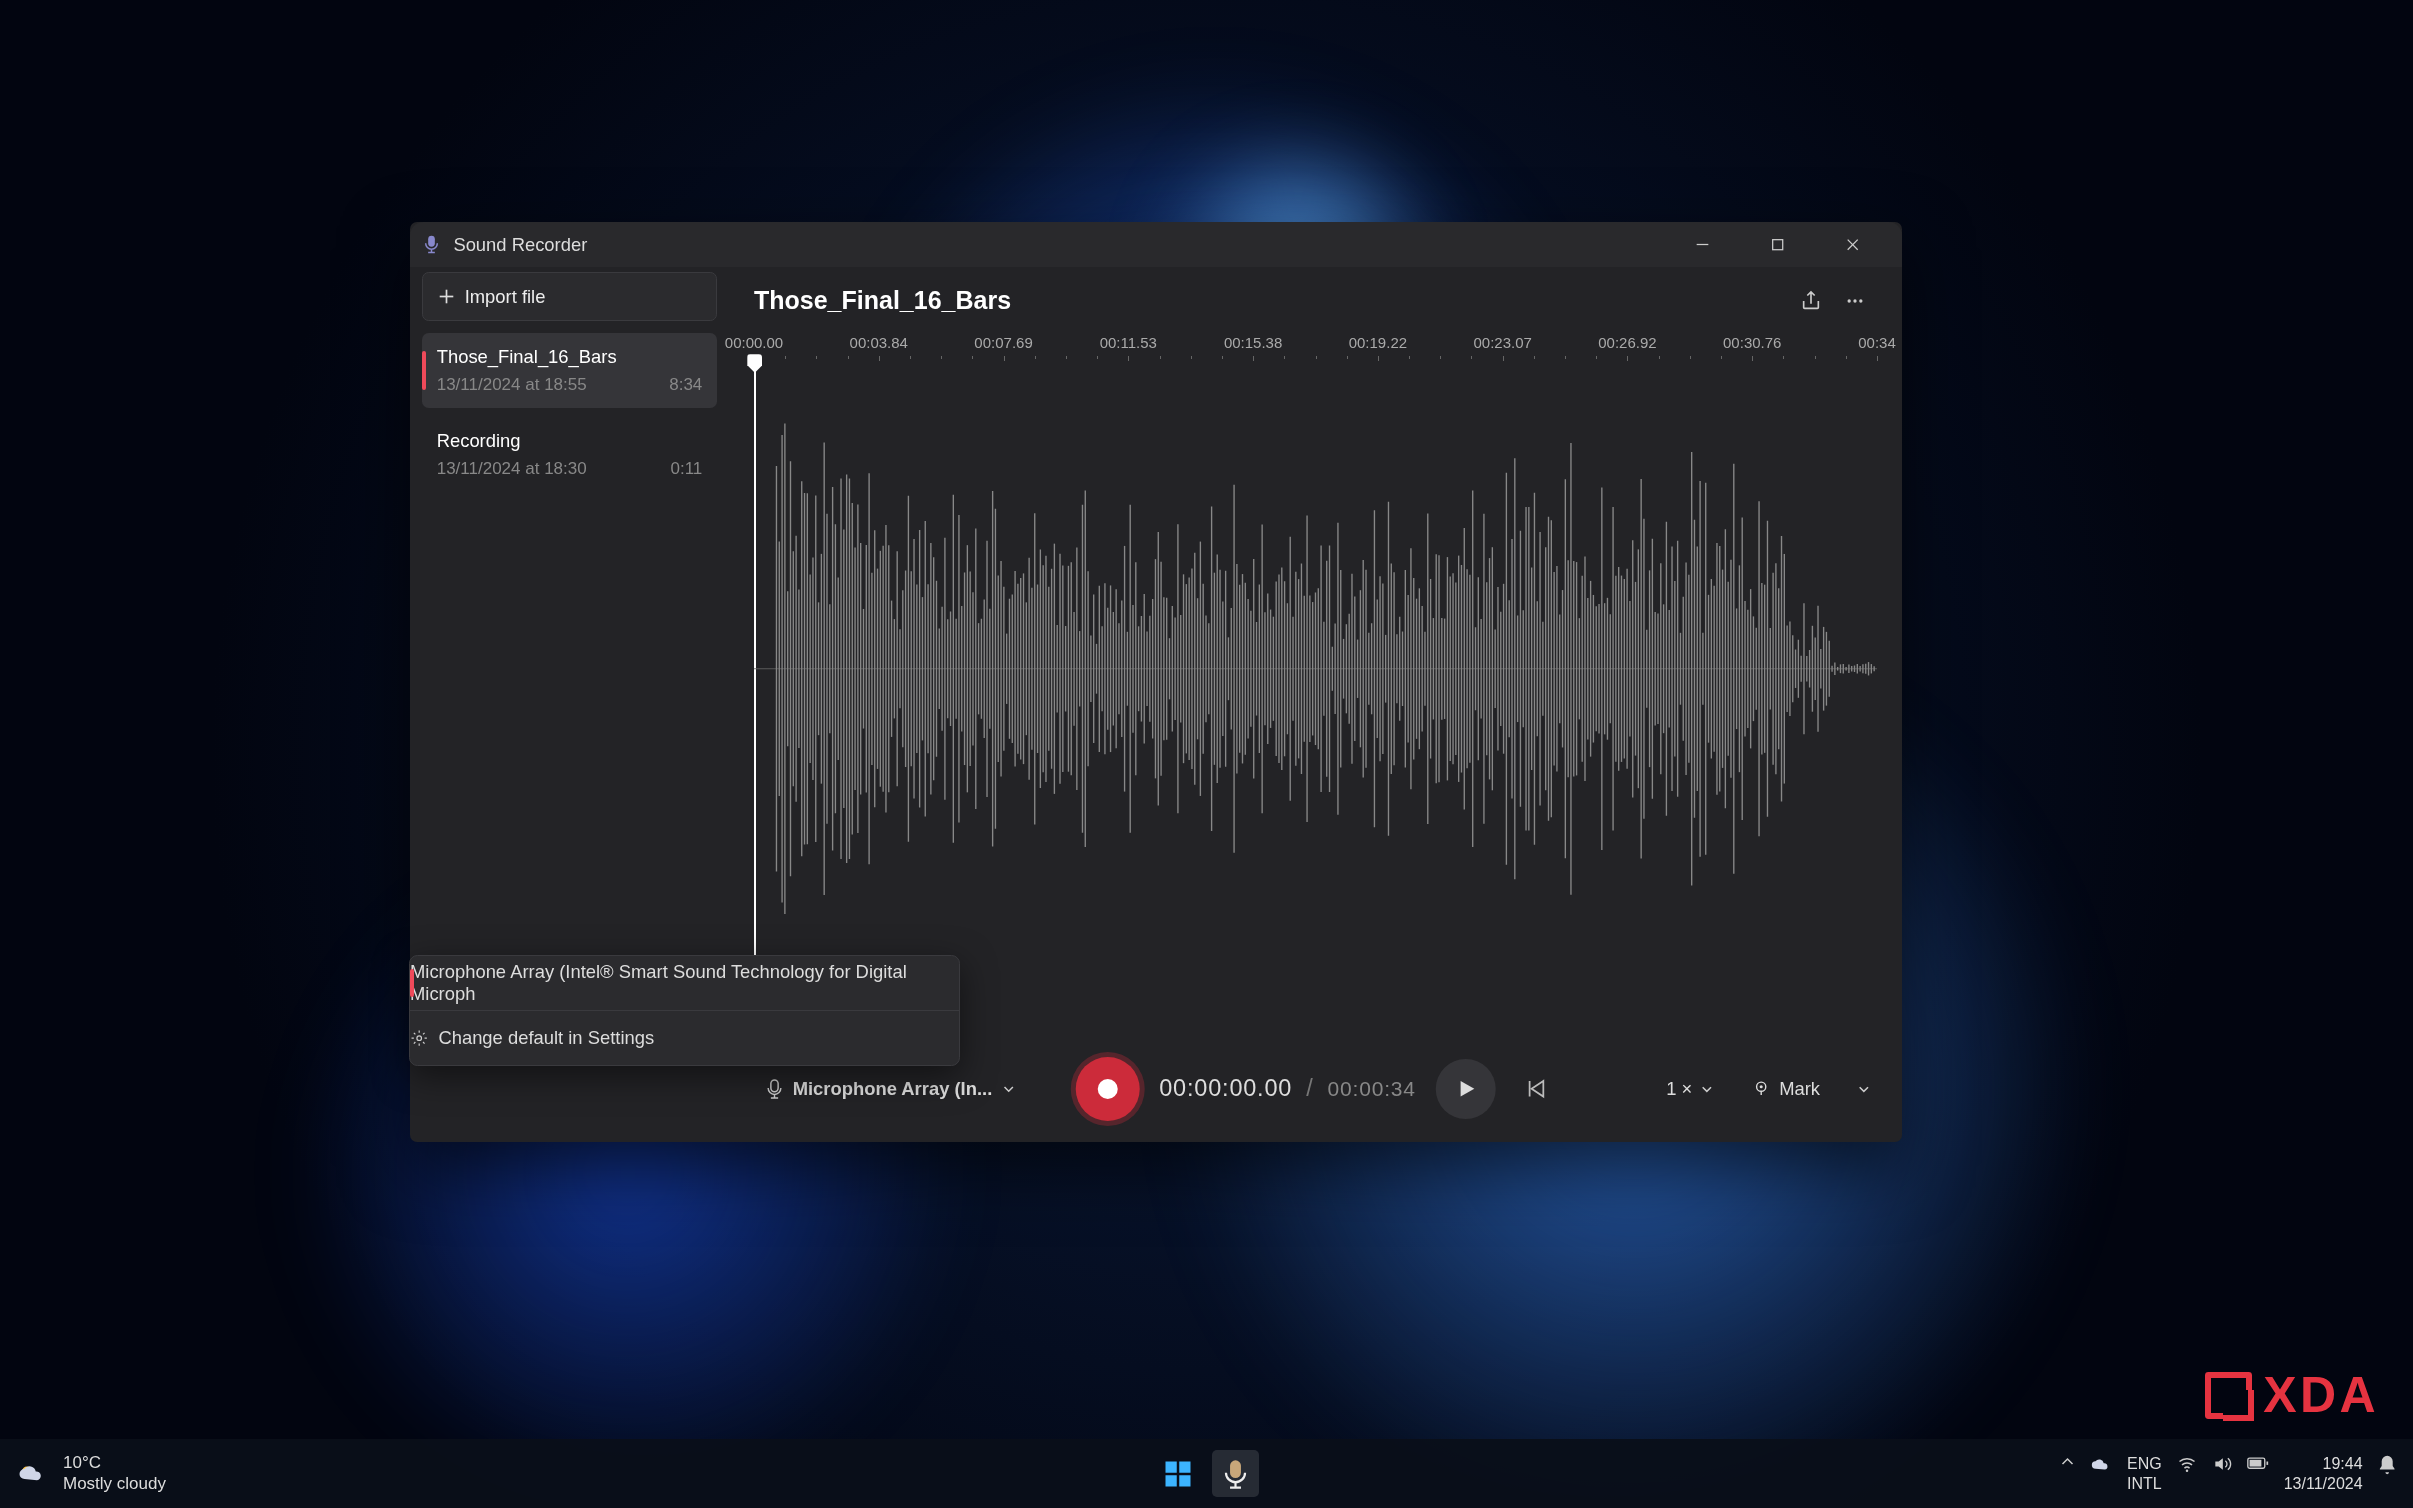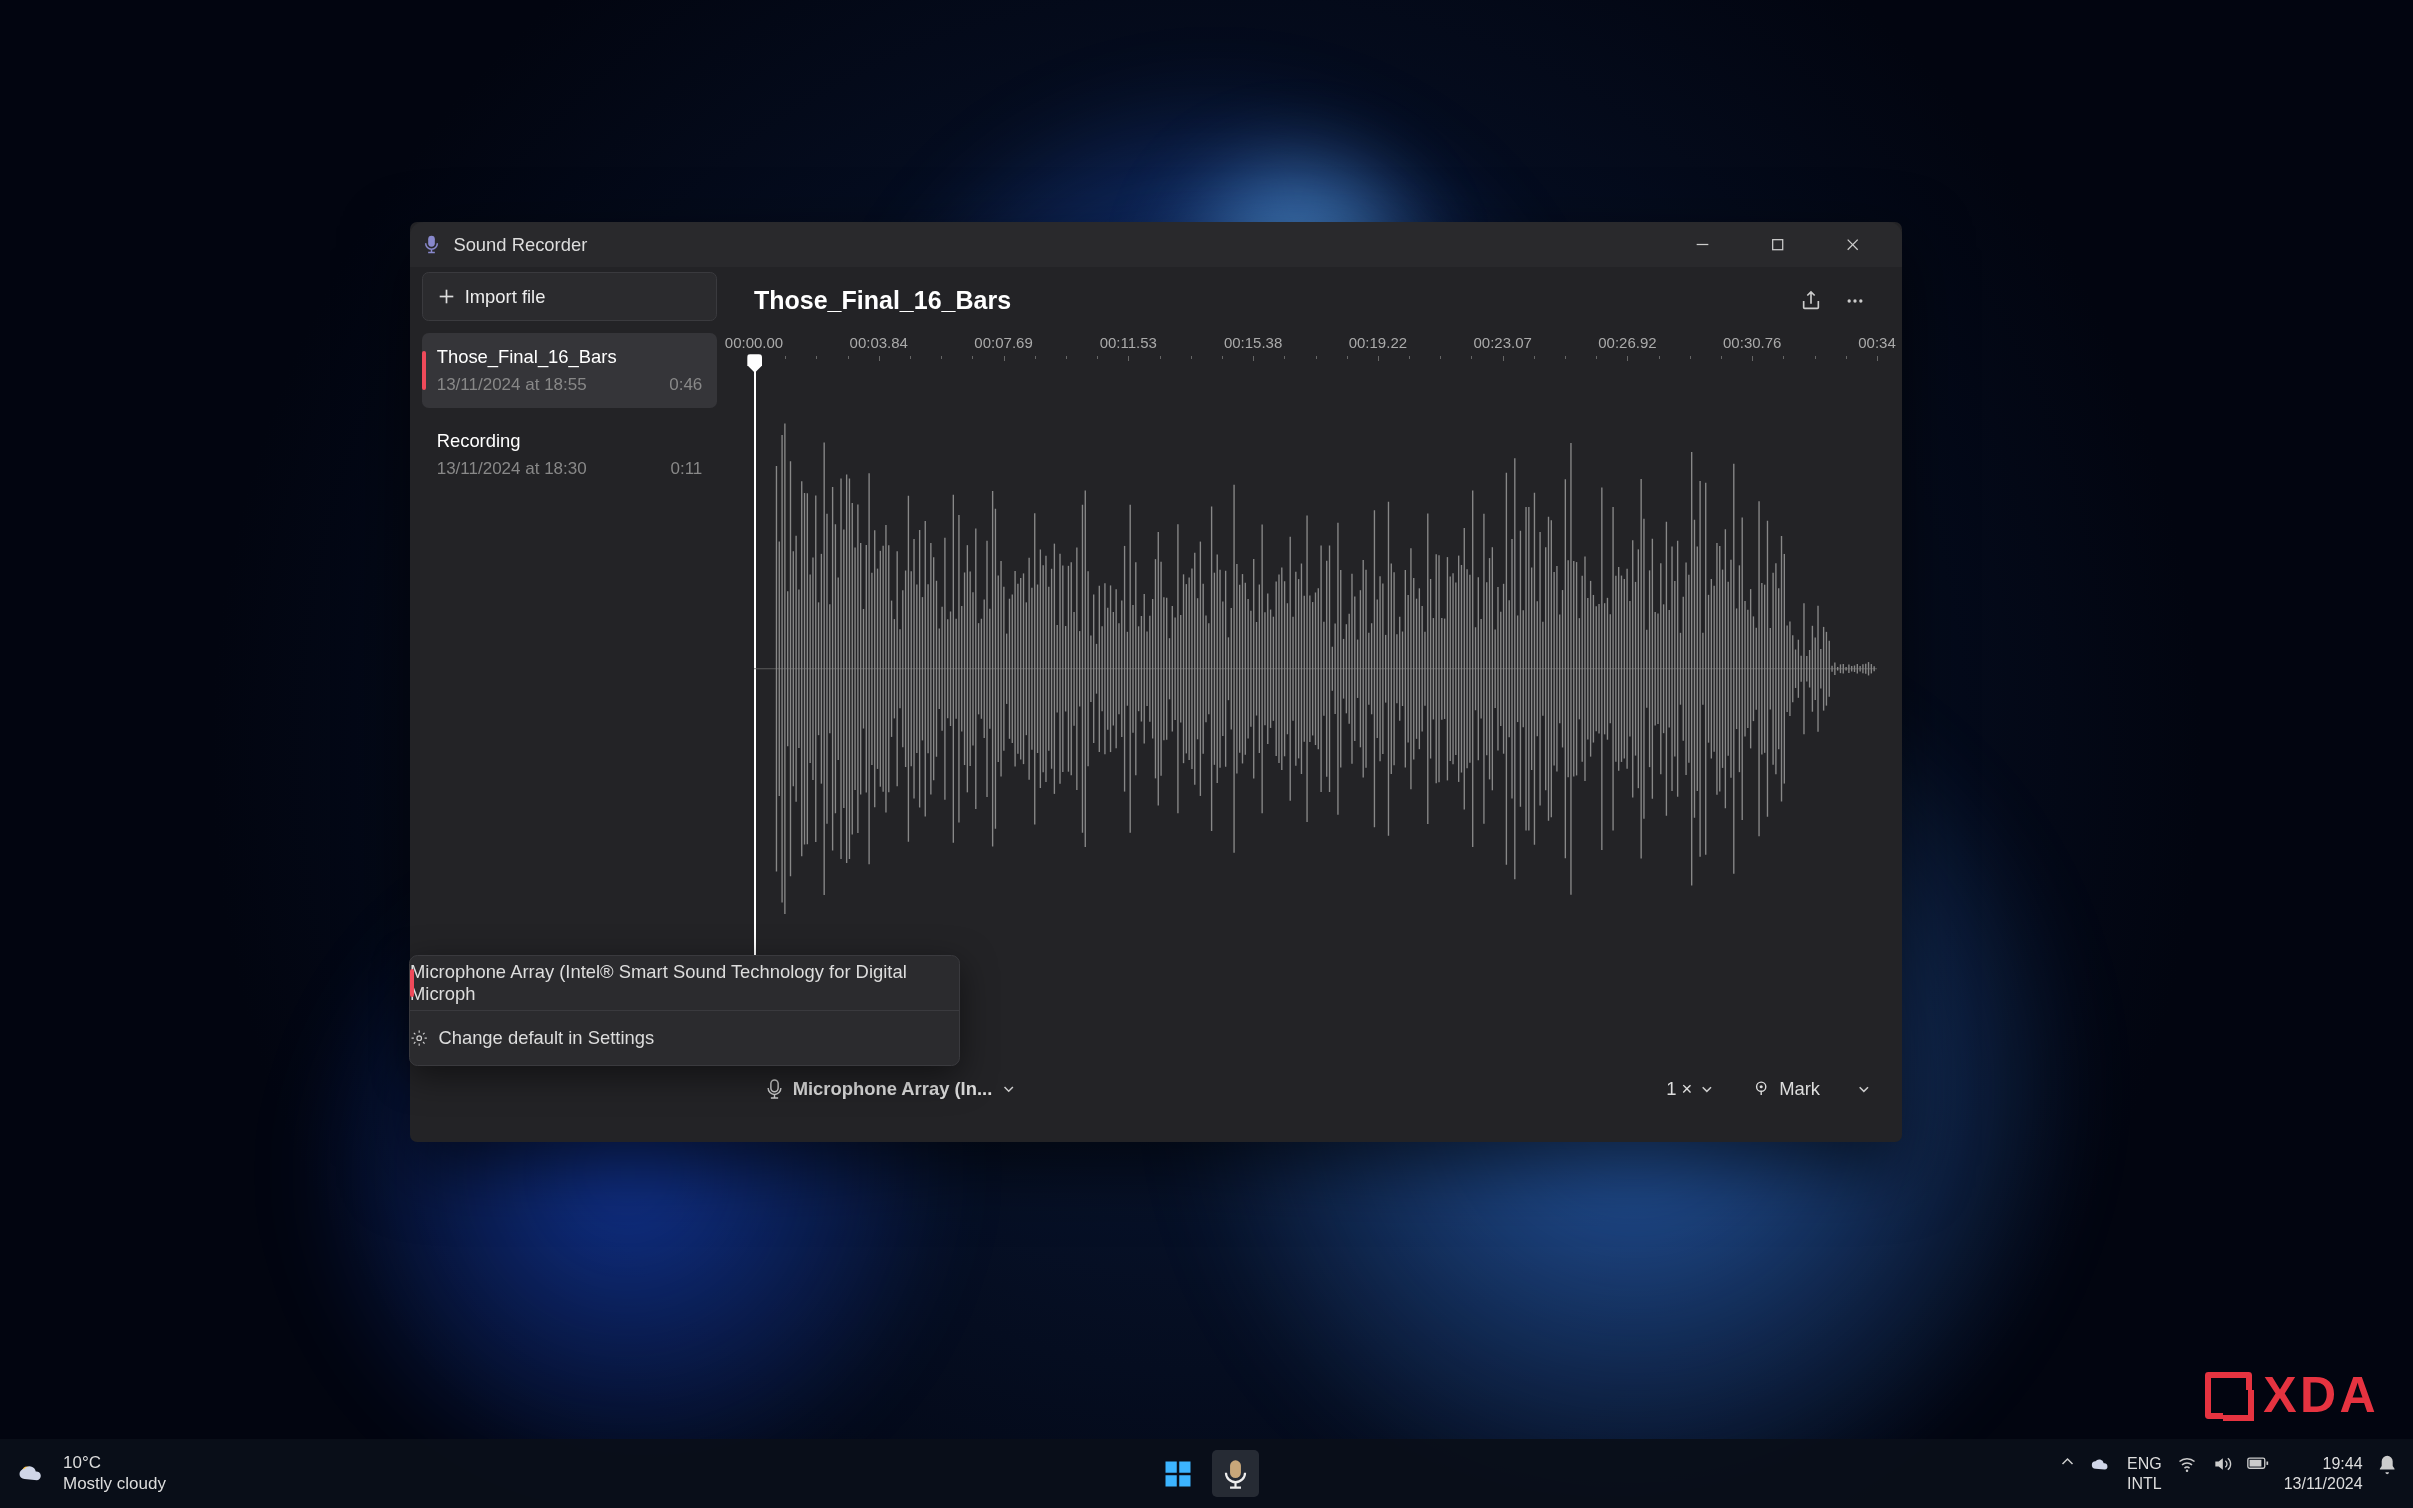--- a/index.html
+++ b/index.html
@@ -134,21 +134,21 @@
             <line x1="10" y1="2" x2="10" y2="18" stroke="#ddd" stroke-width="2"></line>
             <line x1="2" y1="10" x2="18" y2="10" stroke="#ddd" stroke-width="2"></line>
           </svg>
         <span>Import file</span>
       </button>
       <div class="rec-list">
         <div class="rec-item active">
           <div class="rec-name">Those_Final_16_Bars</div>
           <div class="rec-meta">
             <span>13/11/2024 at 18:55</span>
-            <span>0:46</span>
+            <span>8:34</span>
           </div>
         </div>
         <div class="rec-item">
           <div class="rec-name">Recording</div>
           <div class="rec-meta">
             <span>13/11/2024 at 18:30</span>
             <span>0:11</span>
           </div>
         </div>
       </div>
@@ -638,20 +638,39 @@
           <svg width="17" height="20" viewBox="0 0 18 22">
               <rect x="5" y="1" width="8" height="13" rx="4" fill="none" stroke="#ccc" stroke-width="1.6"></rect>
               <path d="M2 10a7 7 0 0 0 14 0M9 17v4M5 21h8" stroke="#ccc" stroke-width="1.6" fill="none"></path>
             </svg>
           <span>Microphone Array (In...</span>
           <svg width="13.4" height="13.4" viewBox="0 0 16 16">
               <path d="M3 6l5 5 5-5" stroke="#ccc" stroke-width="1.8" fill="none"></path>
             </svg>
         </div>
 
+        <div class="centerctl">
+          <div class="recbtn"></div>
+          <div class="timetxt">
+            <span>00:00:00.00</span>
+            <span class="slash">/</span>
+            <span class="dur">00:00:34</span>
+          </div>
+          <div class="playbtn">
+            <svg width="23.5" height="23.5" viewBox="0 0 24 24">
+                <path d="M7 4l14 8-14 8z" fill="#ddd"></path>
+              </svg>
+          </div>
+          <div class="skip">
+            <svg width="23.5" height="23.5" viewBox="0 0 24 24">
+                <path d="M20 4l-12 8 12 8z" fill="none" stroke="#bbb" stroke-width="1.8"></path>
+                <line x1="6" y1="4" x2="6" y2="20" stroke="#bbb" stroke-width="1.8"></line>
+              </svg>
+          </div>
+        </div>
 
         <div class="rightfoot">
           <div class="speedsel">
             <span>1 ×</span>
             <svg width="11.7" height="11.7" viewBox="0 0 14 14">
                 <path d="M2 5l5 5 5-5" stroke="#ccc" stroke-width="1.8" fill="none"></path>
               </svg>
           </div>
           <div class="markbtn">
             <svg width="18.4" height="18.4" viewBox="0 0 24 24">

